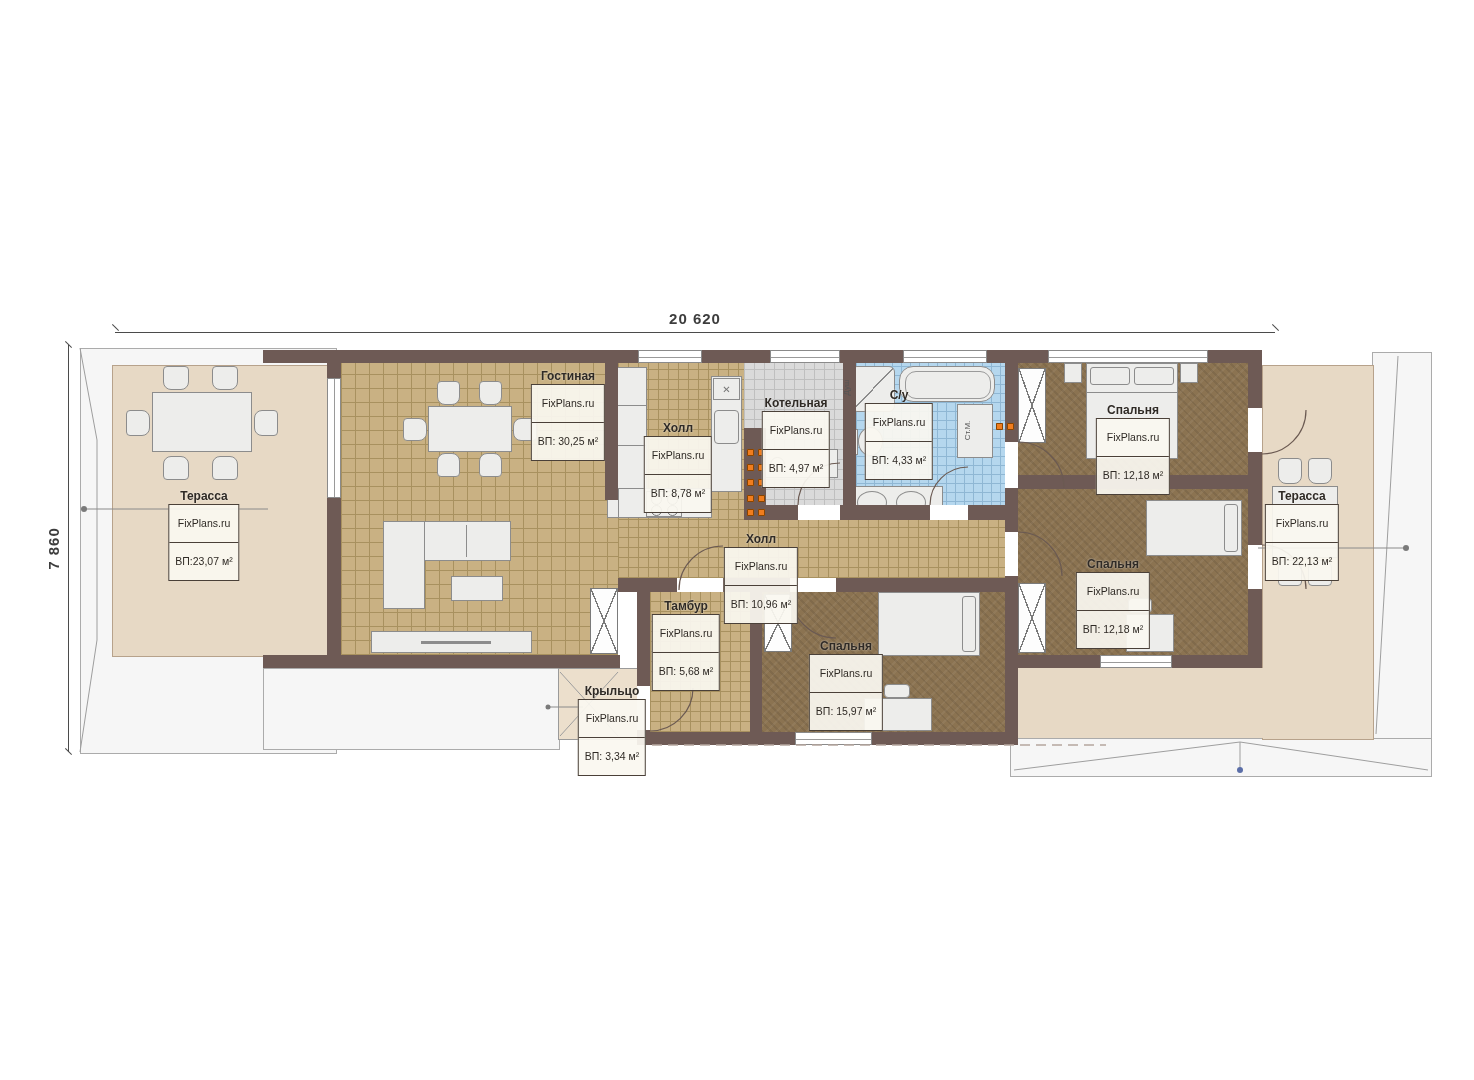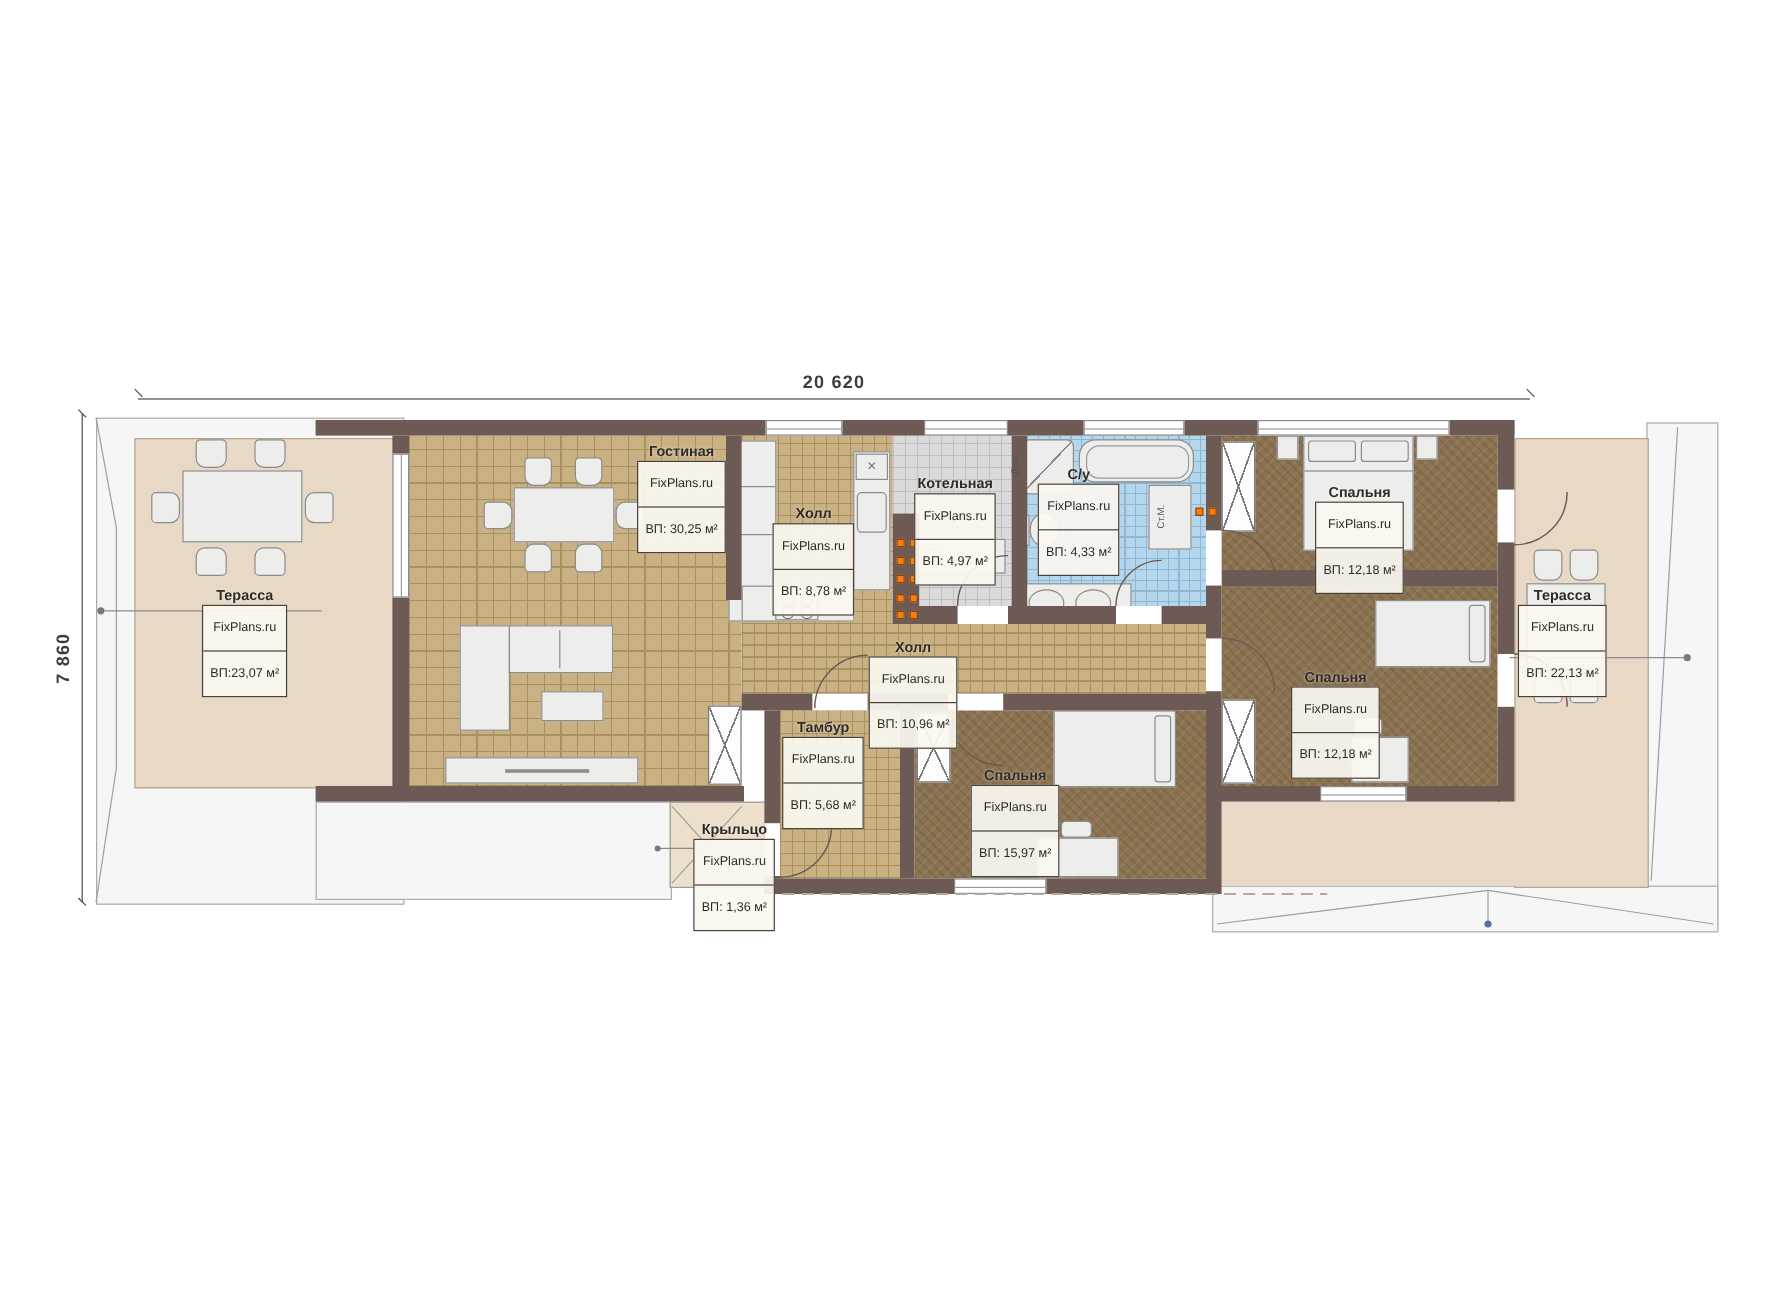--- a/index.html
+++ b/index.html
@@ -281,21 +281,21 @@
   <div class="rlabel" style="left:846px;top:639px;">
     <div class="rname">Спальня</div>
     <div class="rbox"><div class="row">FixPlans.ru</div><div class="row">ВП: 15,97 м²</div></div>
   </div>
   <div class="rlabel" style="left:1113px;top:557px;">
     <div class="rname">Спальня</div>
     <div class="rbox"><div class="row">FixPlans.ru</div><div class="row">ВП: 12,18 м²</div></div>
   </div>
   <div class="rlabel" style="left:612px;top:684px;">
     <div class="rname">Крыльцо</div>
-    <div class="rbox"><div class="row">FixPlans.ru</div><div class="row">ВП: 1,36 м²</div></div>
+    <div class="rbox"><div class="row">FixPlans.ru</div><div class="row">ВП: 3,34 м²</div></div>
   </div>
   <div class="rlabel" style="left:204px;top:489px;">
     <div class="rname">Терасса</div>
     <div class="rbox"><div class="row">FixPlans.ru</div><div class="row">ВП:23,07 м²</div></div>
   </div>
   <div class="rlabel" style="left:1302px;top:489px;">
     <div class="rname">Терасса</div>
     <div class="rbox"><div class="row">FixPlans.ru</div><div class="row">ВП: 22,13 м²</div></div>
   </div>
 

